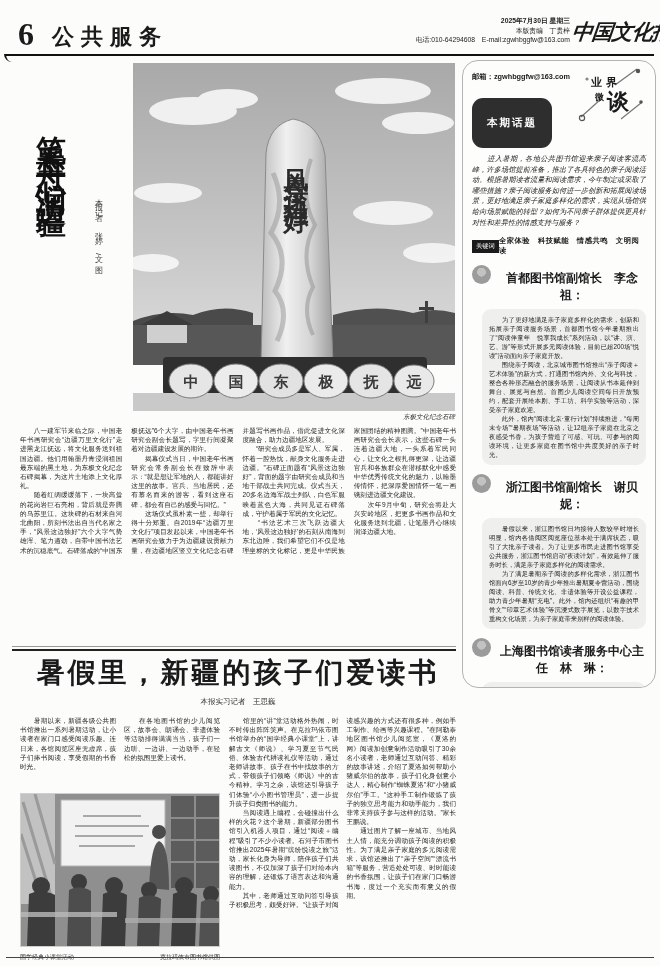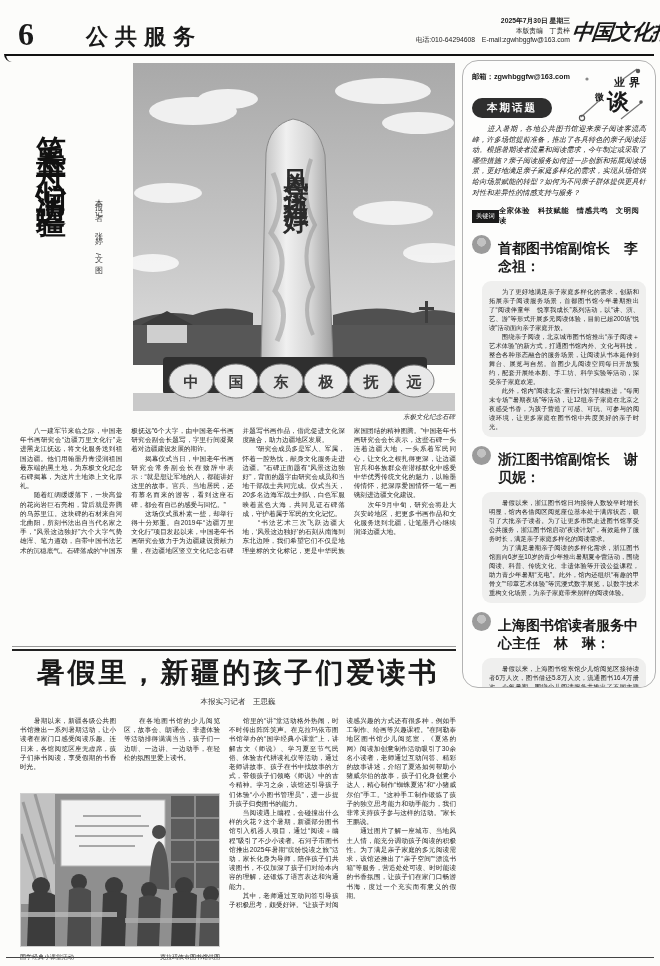--- a/index.html
+++ b/index.html
@@ -4,21 +4,21 @@
 <style>
   html,body{margin:0;padding:0;background:#e8e8e6;}
   #page{position:relative;width:660px;height:966px;background:#fcfcfa;overflow:hidden;
         font-family:"Liberation Sans",sans-serif;color:#1a1a1a;}
 
   
   .hdr{position:absolute;left:0;top:0;width:660px;height:58px;}
   .page-num{position:absolute;left:18px;top:16px;font-size:32px;font-weight:bold;
             font-family:"Liberation Serif",serif;}
   .section-title{position:absolute;left:52px;top:22px;font-size:22px;font-weight:bold;
-            letter-spacing:7px;font-family:"Liberation Serif",serif;margin-left:34px;}
+            letter-spacing:7px;font-family:"Liberation Serif",serif;}
   .hdr-meta{position:absolute;right:90px;top:16px;text-align:right;font-size:6.8px;
             line-height:9.5px;color:#222;}
   .hdr-meta .d1{font-weight:bold;}
   .masthead{position:absolute;right:2px;top:18px;width:86px;font-size:21px;font-weight:bold;
             font-family:"Liberation Serif",serif;font-style:italic;transform:skewX(-6deg);
             letter-spacing:-1px;white-space:nowrap;}
   .hdr-rule{position:absolute;left:6px;top:54px;width:648px;border-bottom:2.5px solid #111;}
   .hdr-rule::before{content:"";position:absolute;left:-2px;bottom:-8px;width:10px;height:8px;
             border-left:2.5px solid #111;border-bottom-left-radius:9px;}
 
@@ -54,41 +54,41 @@
 
   .page-bottom-rule{position:absolute;left:6px;top:957px;width:648px;border-top:1.5px solid #444;}
 
   
   .sidebar{position:absolute;left:462px;top:60px;width:194px;height:628px;box-sizing:border-box;
           border:1.5px solid #b3b3b3;border-radius:16px;padding:9px 9px;overflow:hidden;
           background:#fdfdfc;}
   .sb-email{font-size:7.3px;font-weight:bold;margin-top:2px;}
   .sb-logo{position:absolute;right:8px;top:6px;width:72px;height:58px;}
   .sb-logo .l1{position:absolute;left:16px;top:8px;font-size:11px;font-weight:bold;
-          letter-spacing:4px;font-family:"Liberation Serif",serif;margin-left:23px;}
+          letter-spacing:4px;font-family:"Liberation Serif",serif;}
   .sb-logo .l2{position:absolute;left:20px;top:24px;font-size:9px;font-weight:bold;
           font-family:"Liberation Serif",serif;}
   .sb-logo .l3{position:absolute;left:32px;top:20px;font-size:22px;font-weight:bold;
           font-family:"Liberation Serif",serif;}
   .sb-logo svg{position:absolute;left:0;top:0;}
   .topic-badge{display:inline-block;background:#2e2e2e;color:#fff;font-size:10.5px;
-          font-weight:bold;letter-spacing:2px;padding:3px 15px;border-radius:11px;
+          font-weight:bold;letter-spacing:2px;padding:18px 15px;border-radius:11px;
           margin-top:16px;}
   .topic-text{margin-top:6px;font-size:7.2px;line-height:10.6px;text-align:justify;
           font-style:italic;font-family:"Liberation Serif",serif;color:#1c1c1c;
           white-space:pre-line;}
   .kw-row{display:flex;align-items:center;gap:0;margin-top:8px;}
   .kw-badge{background:#1b1b1b;color:#fff;font-size:6.3px;padding:2px 4px;flex:none;}
   .kw-text{font-size:7.3px;font-weight:bold;letter-spacing:0.5px;}
 
   .speaker{position:relative;margin-top:9px;}
   .sp-avatar{position:absolute;left:0;top:0;width:19px;height:19px;border-radius:50%;
           background:radial-gradient(circle at 50% 38%, #c2c2c2 0 28%, #9b9b9b 30% 100%);}
-  .sp-head{margin-left:26px;padding-top:5px;font-size:14px;font-weight:bold;
-          font-family:"Liberation Serif",serif;}
+  .sp-head{margin-left:26px;padding-top:5px;font-size:12px;font-weight:bold;
+          font-family:"Liberation Serif",serif;text-align:center;}
   .sp-bubble{margin-top:5px;margin-left:10px;background:#efefee;border-radius:9px;
           padding:6px 7px;}
   .sp-text{font-size:6.3px;line-height:9px;text-align:justify;white-space:pre-line;color:#222;}
   .sb-footer{margin-top:10px;margin-left:12px;font-size:7px;line-height:11px;font-weight:bold;
           white-space:pre-line;}
 </style>
 </head>
 <body>
 
 <div id="page">

